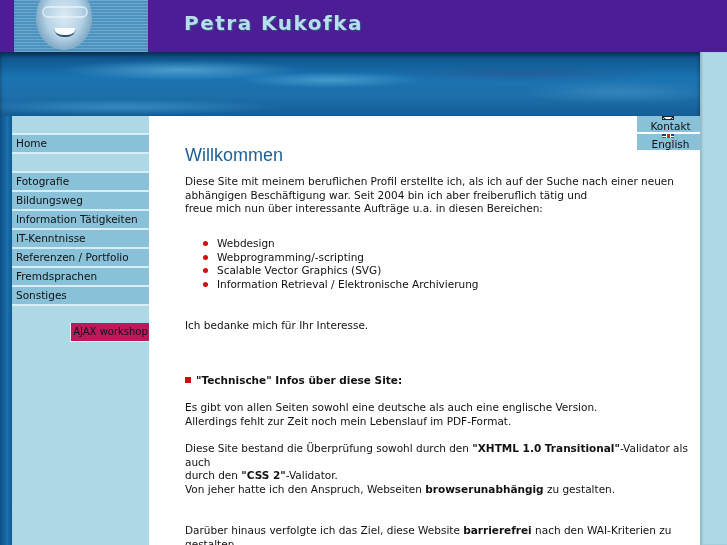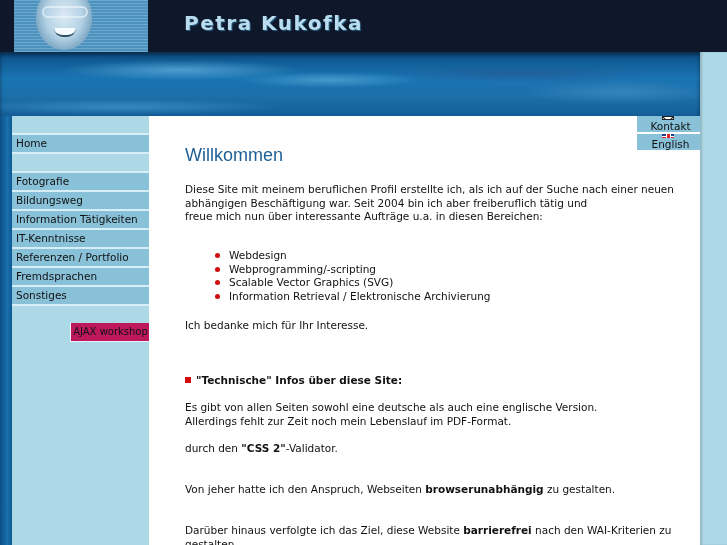--- a/index.html
+++ b/index.html
@@ -1,17 +1,17 @@
 <!DOCTYPE html>
 <html><head>
 <meta charset="utf-8">
 <style>
   html,body{margin:0;padding:0;}
   body{width:727px;height:545px;overflow:hidden;position:relative;background:#add8e6;font-family:"DejaVu Sans","Liberation Sans",sans-serif;}
-  #header{position:absolute;left:0;top:0;width:727px;height:52px;background:#0f172a;}
+  #header{position:absolute;left:0;top:0;width:727px;height:52px;background:#4c1d95;}
   #portrait{position:absolute;left:14px;top:0;width:134px;height:52px;
     background:repeating-linear-gradient(180deg,#6fa8cc 0 1px,#4d93bf 1px 3px);}
   #face{position:absolute;left:22px;top:-12px;width:56px;height:62px;border-radius:45% 45% 50% 50%;
     background:radial-gradient(ellipse at 50% 45%,#dceaf3 0%,#b6d3e6 45%,#6e9cba 80%,#2d5a78 100%);}
   #glasses{position:absolute;left:28px;top:6px;width:46px;height:12px;border:2px solid #e8f3fa;border-radius:6px;box-sizing:border-box;opacity:.7;}
   #mouth{position:absolute;left:40px;top:28px;width:22px;height:7px;border-radius:0 0 12px 12px;background:#f5fbff;border-bottom:2px solid #2d4f66;}
   #site-title{position:absolute;left:184px;top:11px;font-family:"DejaVu Sans",sans-serif;font-weight:bold;font-size:20px;letter-spacing:1.5px;color:#b9dcee;text-shadow:1px 1px 1px #2a6385;}
   #banner{position:absolute;left:0;top:52px;width:700px;height:64px;
     background:
       radial-gradient(ellipse 120px 10px at 180px 18px,rgba(120,200,240,.55),transparent),
@@ -34,21 +34,21 @@
   .quick-link{display:flex;align-items:center;height:16px;background:#89c1d9;margin-bottom:2px;font-size:10.5px;color:#111;cursor:pointer;padding-left:4px;flex-direction:column;}
   .quick-link .ico{width:12px;height:9px;margin-right:5px;}
   .mail-ico{border:1px solid #222;background:#fff;box-sizing:border-box;position:relative;overflow:hidden;}
   .mail-ico::before{content:"";position:absolute;left:1px;top:-4px;width:8px;height:8px;border:1px solid #222;transform:rotate(45deg);box-sizing:border-box;}
   .flag-ico{background:#233c8a;position:relative;overflow:hidden;}
   .flag-ico::before{content:"";position:absolute;left:0;top:3px;width:12px;height:3px;background:#d22;box-shadow:0 -1px 0 #fff,0 1px 0 #fff;}
   .flag-ico::after{content:"";position:absolute;left:4.5px;top:0;width:3px;height:9px;background:#d22;box-shadow:-1px 0 0 #fff,1px 0 0 #fff;}
   #page-title{position:absolute;left:36px;top:17px;font-size:18px;color:#1f5f95;font-family:Liberation Sans, sans-serif;font-weight:normal;}
   .text{position:absolute;left:36px;font-size:10.5px;line-height:13.7px;color:#111;}
   .text b{font-weight:bold;}
-  #services{position:absolute;left:54px;top:121px;margin:12px;padding:0;list-style:none;font-size:10.5px;line-height:13.7px;color:#111;}
+  #services{position:absolute;left:54px;top:121px;margin:0;padding:0;list-style:none;font-size:10.5px;line-height:13.7px;color:#111;}
   #services li{position:relative;padding-left:14px;}
   #services li::before{content:"";position:absolute;left:0;top:4px;width:5px;height:5px;border-radius:50%;background:#d10d0d;}
   #tech-heading{position:absolute;left:36px;top:258px;font-size:10.5px;font-weight:bold;color:#111;display:flex;align-items:center;}
   #tech-heading .sq{width:6px;height:6px;background:#d10d0d;margin-right:5px;}
 </style>
 </head>
 <body>
 
 <div id="header">
   <div id="portrait">
@@ -84,21 +84,21 @@
       <span>Kontakt</span>
     </a>
     <a class="quick-link">
       <span class="ico flag-ico"></span>
       <span>English</span>
     </a>
   </div>
 
   <h1 id="page-title">Willkommen</h1>
 
-  <div class="text" style="top:67px;">
+  <div class="text" style="top:59px;">
     <div>Diese Site mit meinem beruflichen Profil erstellte ich, als ich auf der Suche nach einer neuen</div>
     <div>abhängigen Beschäftigung war. Seit 2004 bin ich aber freiberuflich tätig und</div>
     <div>freue mich nun über interessante Aufträge u.a. in diesen Bereichen:</div>
   </div>
 
   <ul id="services">
     <li>Webdesign</li>
     <li>Webprogramming/-scripting</li>
     <li>Scalable Vector Graphics (SVG)</li>
     <li>Information Retrieval / Elektronische Archivierung</li>
@@ -110,20 +110,21 @@
     <span class="sq"></span>
     <span>"Technische" Infos über diese Site:</span>
   </div>
 
   <div class="text" style="top:285px;">
     <div>Es gibt von allen Seiten sowohl eine deutsche als auch eine englische Version.</div>
     <div>Allerdings fehlt zur Zeit noch mein Lebenslauf im PDF-Format.</div>
   </div>
 
   <div class="text" style="top:326px;">
+    <div><span>Diese Site bestand die Überprüfung sowohl durch den </span><b>"XHTML 1.0 Transitional"</b><span>-Validator als auch</span></div>
     <div><span>durch den </span><b>"CSS 2"</b><span>-Validator.</span></div>
   </div>
 
   <div class="text" style="top:367px;">
     <div><span>Von jeher hatte ich den Anspruch, Webseiten </span><b>browserunabhängig</b><span> zu gestalten.</span></div>
   </div>
 
   <div class="text" style="top:408px;">
     <div><span>Darüber hinaus verfolgte ich das Ziel, diese Website </span><b>barrierefrei</b><span> nach den WAI-Kriterien zu gestalten.</span></div>
 

